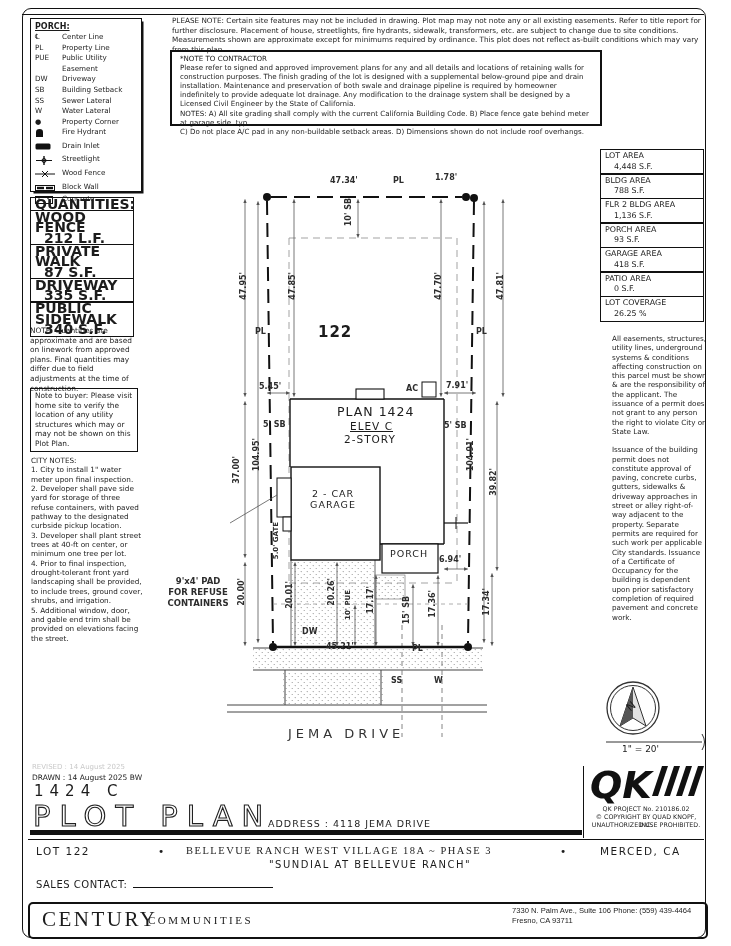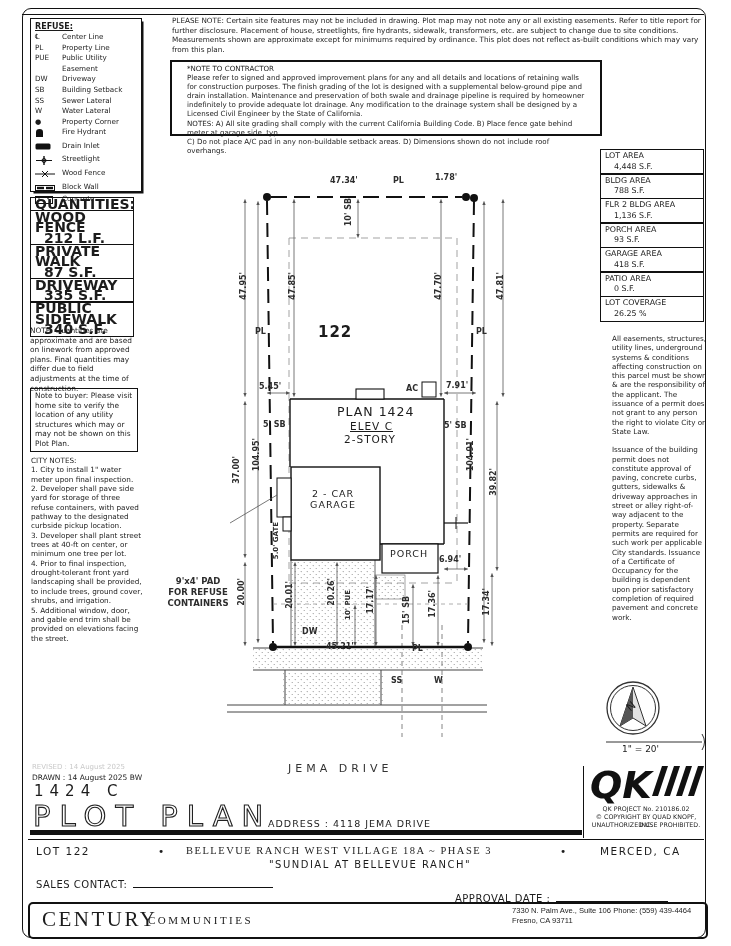--- a/index.html
+++ b/index.html
@@ -13,22 +13,22 @@
   
   .legendbox{left:30px;top:18px;width:112px;height:174px;border:1.5px solid #111;
              box-shadow:2.5px 2.5px 0 -1px #111;padding:3px 4px;box-sizing:border-box;font-size:7.2px;}
   .legendtitle{font-size:8px;text-decoration:underline;font-weight:bold;margin-bottom:1px;}
   .lrow{display:flex;align-items:flex-start;line-height:10.6px;}
   .lsym{width:27px;flex:0 0 27px;font-size:7.2px;}
   .licon{display:inline-block;margin-top:2px;}
 
   
   .pleasenote{left:172px;top:16px;width:530px;font-size:7.25px;line-height:9.6px;}
-  .contractorbox{left:170px;top:60px;width:432px;height:76px;border:2px solid #111;
-                 padding:2px 15px;box-sizing:border-box;font-size:7.1px;line-height:9.1px;}
+  .contractorbox{left:170px;top:50px;width:432px;height:76px;border:2px solid #111;
+                 padding:2px 8px;box-sizing:border-box;font-size:7.1px;line-height:9.1px;}
 
   
   .qbox{left:30px;top:198px;width:104px;}
   .qcell{border:1.5px solid #111;margin-top:-1.5px;padding:1px 4px;font-size:14px;line-height:10.5px;font-weight:bold;}
   .qcell .val{padding-left:9px;}
   .qnote{left:30px;top:326px;width:108px;font-size:7.4px;line-height:9.6px;}
   .buyerbox{left:30px;top:388px;width:108px;height:64px;border:1.5px solid #111;
             padding:2px 4px;box-sizing:border-box;font-size:7.4px;line-height:9.6px;}
   .citynotes{left:31px;top:456px;width:114px;font-size:7.25px;line-height:9.35px;}
 
@@ -40,21 +40,21 @@
   .rightnotes p{margin:0 0 9px 0;}
 
   
   .dim{font-size:8px;color:#2d2d2d;font-weight:bold;}
   .vt{writing-mode:vertical-rl;transform:rotate(180deg);}
   .lotnum{font-size:15px;font-weight:600;letter-spacing:1px;}
   .planname{font-size:12.5px;letter-spacing:1px;}
   .elev{font-size:10.5px;text-decoration:underline;letter-spacing:1px;}
   .story{font-size:10.5px;letter-spacing:1px;}
   .roomlbl{font-size:9.5px;letter-spacing:1px;text-align:center;}
-  .streetname{font-size:11px;letter-spacing:4px;color:#333;margin-top:36px;}
+  .streetname{font-size:13px;letter-spacing:4px;color:#333;}
 
   
   .revised{left:32px;top:763px;font-size:7px;color:#c9c9c9;}
   .drawn{left:32px;top:773px;font-size:7.5px;}
   .plancode{left:34px;top:782px;font-size:15px;letter-spacing:6px;}
   .bigtitle{left:33px;top:799px;font-size:29px;letter-spacing:9px;color:transparent;
             -webkit-text-stroke:1.1px #222;font-weight:500;}
   .titlebar{left:30px;top:830px;width:552px;height:4.5px;background:#111;}
   .addr{left:268px;top:818px;font-size:9.5px;letter-spacing:1px;}
   .vsep{left:583px;top:766px;height:72px;border-left:1.5px solid #111;}
@@ -77,21 +77,21 @@
 </style>
 </head>
 <body>
 
 <div class="sheet">
 
   <div class="abs frame"></div>
   <div class="abs topline"></div>
 
   <div class="abs legendbox">
-    <div class="legendtitle">REFUSE:</div>
+    <div class="legendtitle">PORCH:</div>
     <div class="lrow">
         <span class="lsym">℄</span>
         <span>Center Line</span>
       </div>
     <div class="lrow">
         <span class="lsym">PL</span>
         <span>Property Line</span>
       </div>
     <div class="lrow">
         <span class="lsym">PUE</span>
@@ -399,24 +399,20 @@
   <span class="abs band1" style="left:36px;top:845px;">LOT 122</span>
   <span class="abs band1" style="left:158px;top:845px;">•</span>
   <span class="abs band1" style="left:186px;top:845px;font-family:Liberation Serif, serif;">BELLEVUE RANCH WEST VILLAGE 18A ~ PHASE 3</span>
   <span class="abs band1" style="left:560px;top:845px;">•</span>
   <span class="abs band1" style="left:600px;top:845px;">MERCED, CA</span>
   <div class="abs subtitle">"SUNDIAL AT BELLEVUE RANCH"</div>
   <div class="abs" style="left:36px;top:873px;">
     <span class="siglbl">SALES CONTACT:</span>
     <span class="sigline" style="width:140px;"></span>
   </div>
-  <div class="abs" style="left:455px;top:887px;">
-    <span class="siglbl">APPROVAL DATE :</span>
-    <span class="sigline" style="width:112px;"></span>
-  </div>
 
   <div class="abs footerbox"></div>
   <span class="abs brand1">CENTURY</span>
   <span class="abs brand2">COMMUNITIES</span>
   <div class="abs fooaddr">
     <div>7330 N. Palm Ave., Suite 106    Phone:  (559) 439-4464</div>
     <div>Fresno, CA  93711</div>
   </div>
 
 </div>

